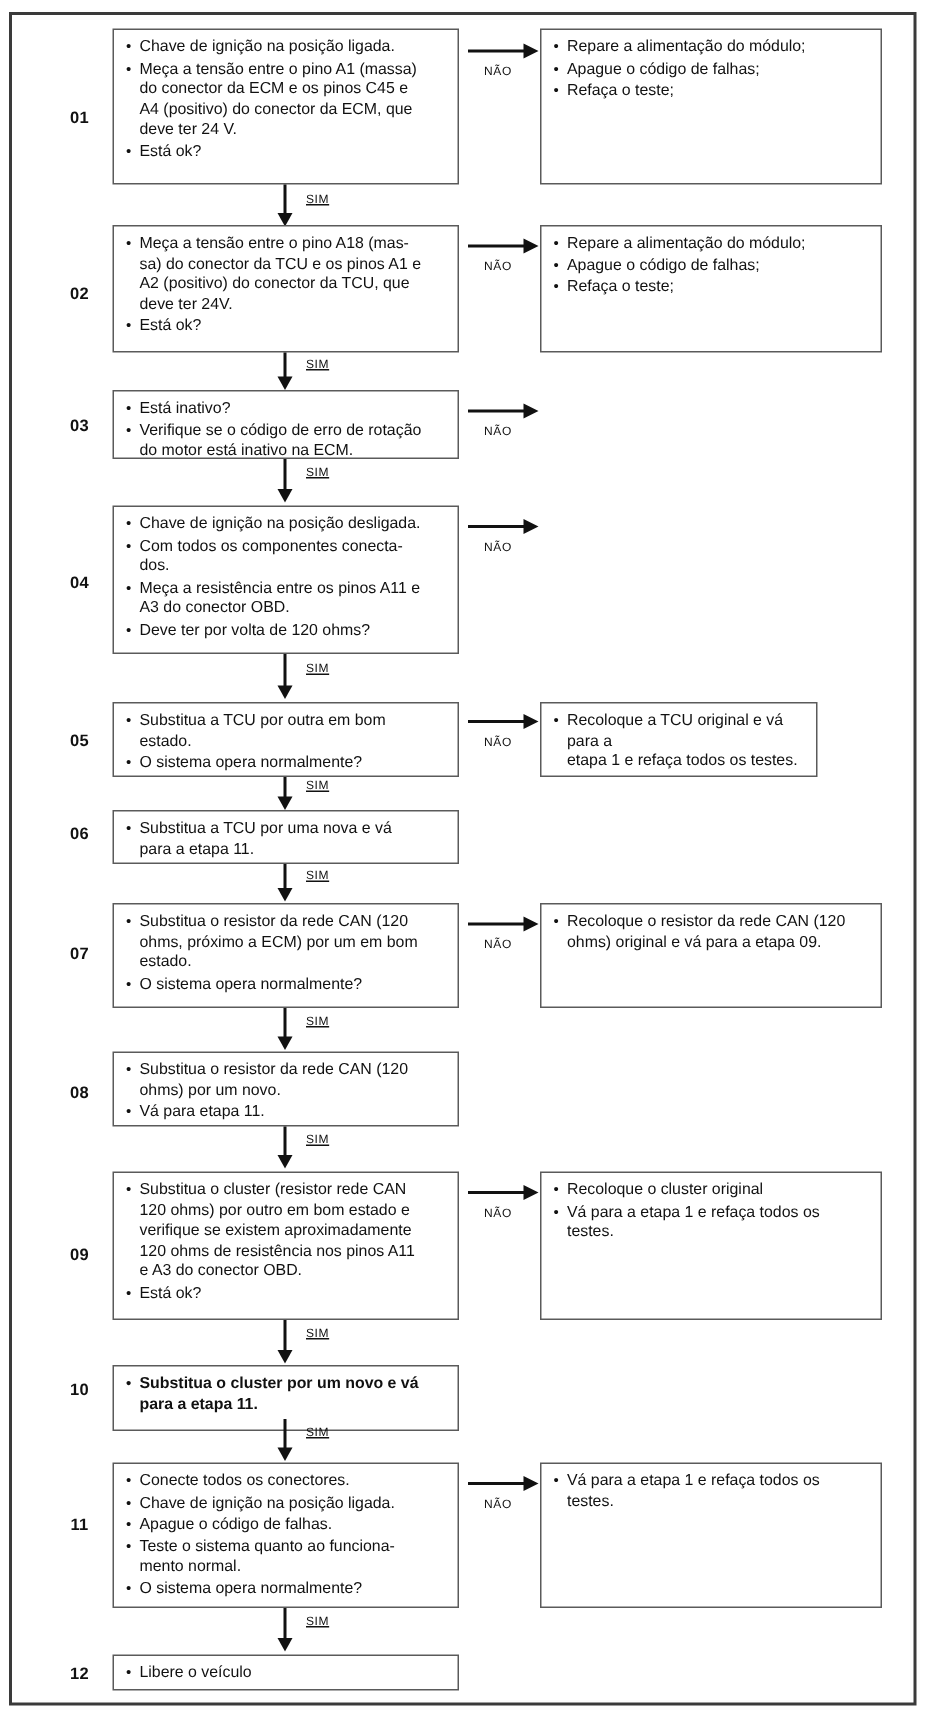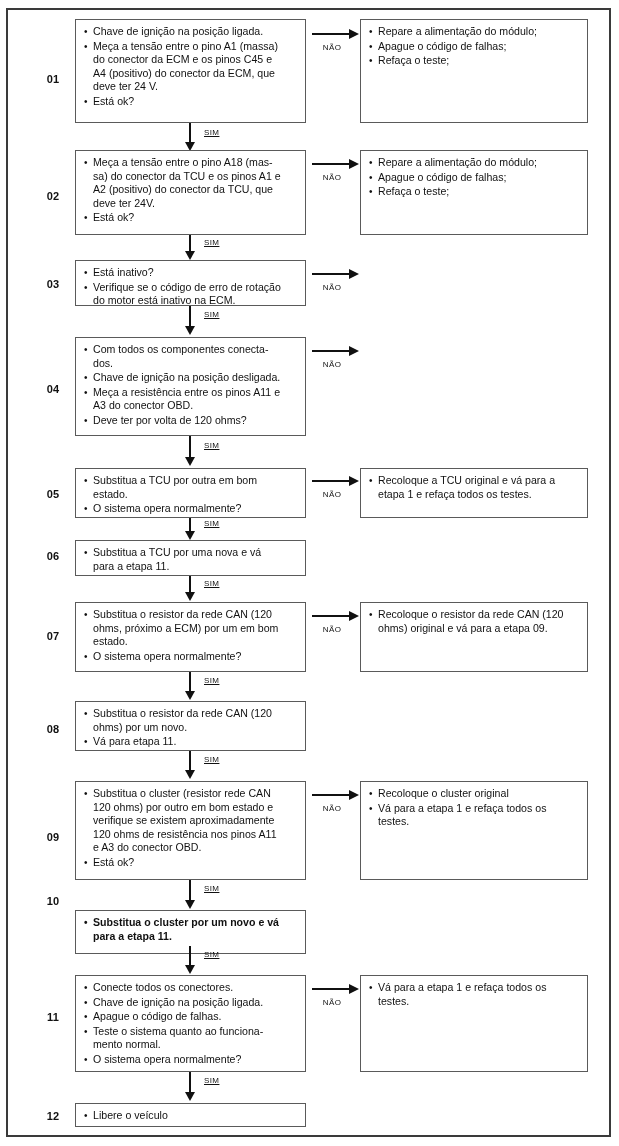--- a/index.html
+++ b/index.html
@@ -167,44 +167,44 @@
       </ul>
     </div>
     <div class="h-arrow" style="left:304px; top:263px; width:38px;"></div>
     <div class="nao-label" style="left:308px; top:273px; width:32px;">NÃO</div>
     <div class="v-arrow" style="left:181px; top:296px; height:21px;"></div>
     <div class="sim-label" style="left:196px; top:300px;">SIM</div>
 
     <div class="step-num" style="top:373px;">04</div>
     <div class="box" style="left:67px; top:327px; width:231px; height:99px;">
       <ul>
+        <li>Chave de ignição na posição desligada.</li>
         <li>Com todos os componentes conecta-
 dos.</li>
-        <li>Chave de ignição na posição desligada.</li>
         <li>Meça a resistência entre os pinos A11 e
 A3 do conector OBD.</li>
         <li>Deve ter por volta de 120 ohms?</li>
       </ul>
     </div>
     <div class="h-arrow" style="left:304px; top:340px; width:38px;"></div>
     <div class="nao-label" style="left:308px; top:350px; width:32px;">NÃO</div>
     <div class="v-arrow" style="left:181px; top:426px; height:22px;"></div>
     <div class="sim-label" style="left:196px; top:431px;">SIM</div>
 
     <div class="step-num" style="top:478px;">05</div>
     <div class="box" style="left:67px; top:458px; width:231px; height:50px;">
       <ul>
         <li>Substitua a TCU por outra em bom
 estado.</li>
         <li>O sistema opera normalmente?</li>
       </ul>
     </div>
     <div class="h-arrow" style="left:304px; top:470px; width:38px;"></div>
     <div class="nao-label" style="left:308px; top:480px; width:32px;">NÃO</div>
-    <div class="box" style="left:352px; top:458px; width:228px; height:50px;">
+    <div class="box" style="left:352px; top:458px; width:185px; height:50px;">
       <ul>
         <li>Recoloque a TCU original e vá para a
 etapa 1 e refaça todos os testes.</li>
       </ul>
     </div>
     <div class="v-arrow" style="left:181px; top:508px; height:14px;"></div>
     <div class="sim-label" style="left:196px; top:509px;">SIM</div>
 
     <div class="step-num" style="top:540px;">06</div>
     <div class="box" style="left:67px; top:530px; width:231px; height:36px;">
@@ -263,21 +263,21 @@
     <div class="box" style="left:352px; top:771px; width:228px; height:99px;">
       <ul>
         <li>Recoloque o cluster original</li>
         <li>Vá para a etapa 1 e refaça todos os
 testes.</li>
       </ul>
     </div>
     <div class="v-arrow" style="left:181px; top:870px; height:21px;"></div>
     <div class="sim-label" style="left:196px; top:874px;">SIM</div>
 
-    <div class="step-num" style="top:885px;">10</div>
+    <div class="step-num" style="top:911px;">10</div>
     <div class="box" style="left:67px; top:900px; width:231px; height:44px;font-weight:bold;">
       <ul>
         <li>Substitua o cluster por um novo e vá
 para a etapa 11.</li>
       </ul>
     </div>
     <div class="v-arrow" style="left:181px; top:936px; height:20px;"></div>
     <div class="sim-label" style="left:196px; top:940px;">SIM</div>
 
     <div class="step-num" style="top:1001px;">11</div>

